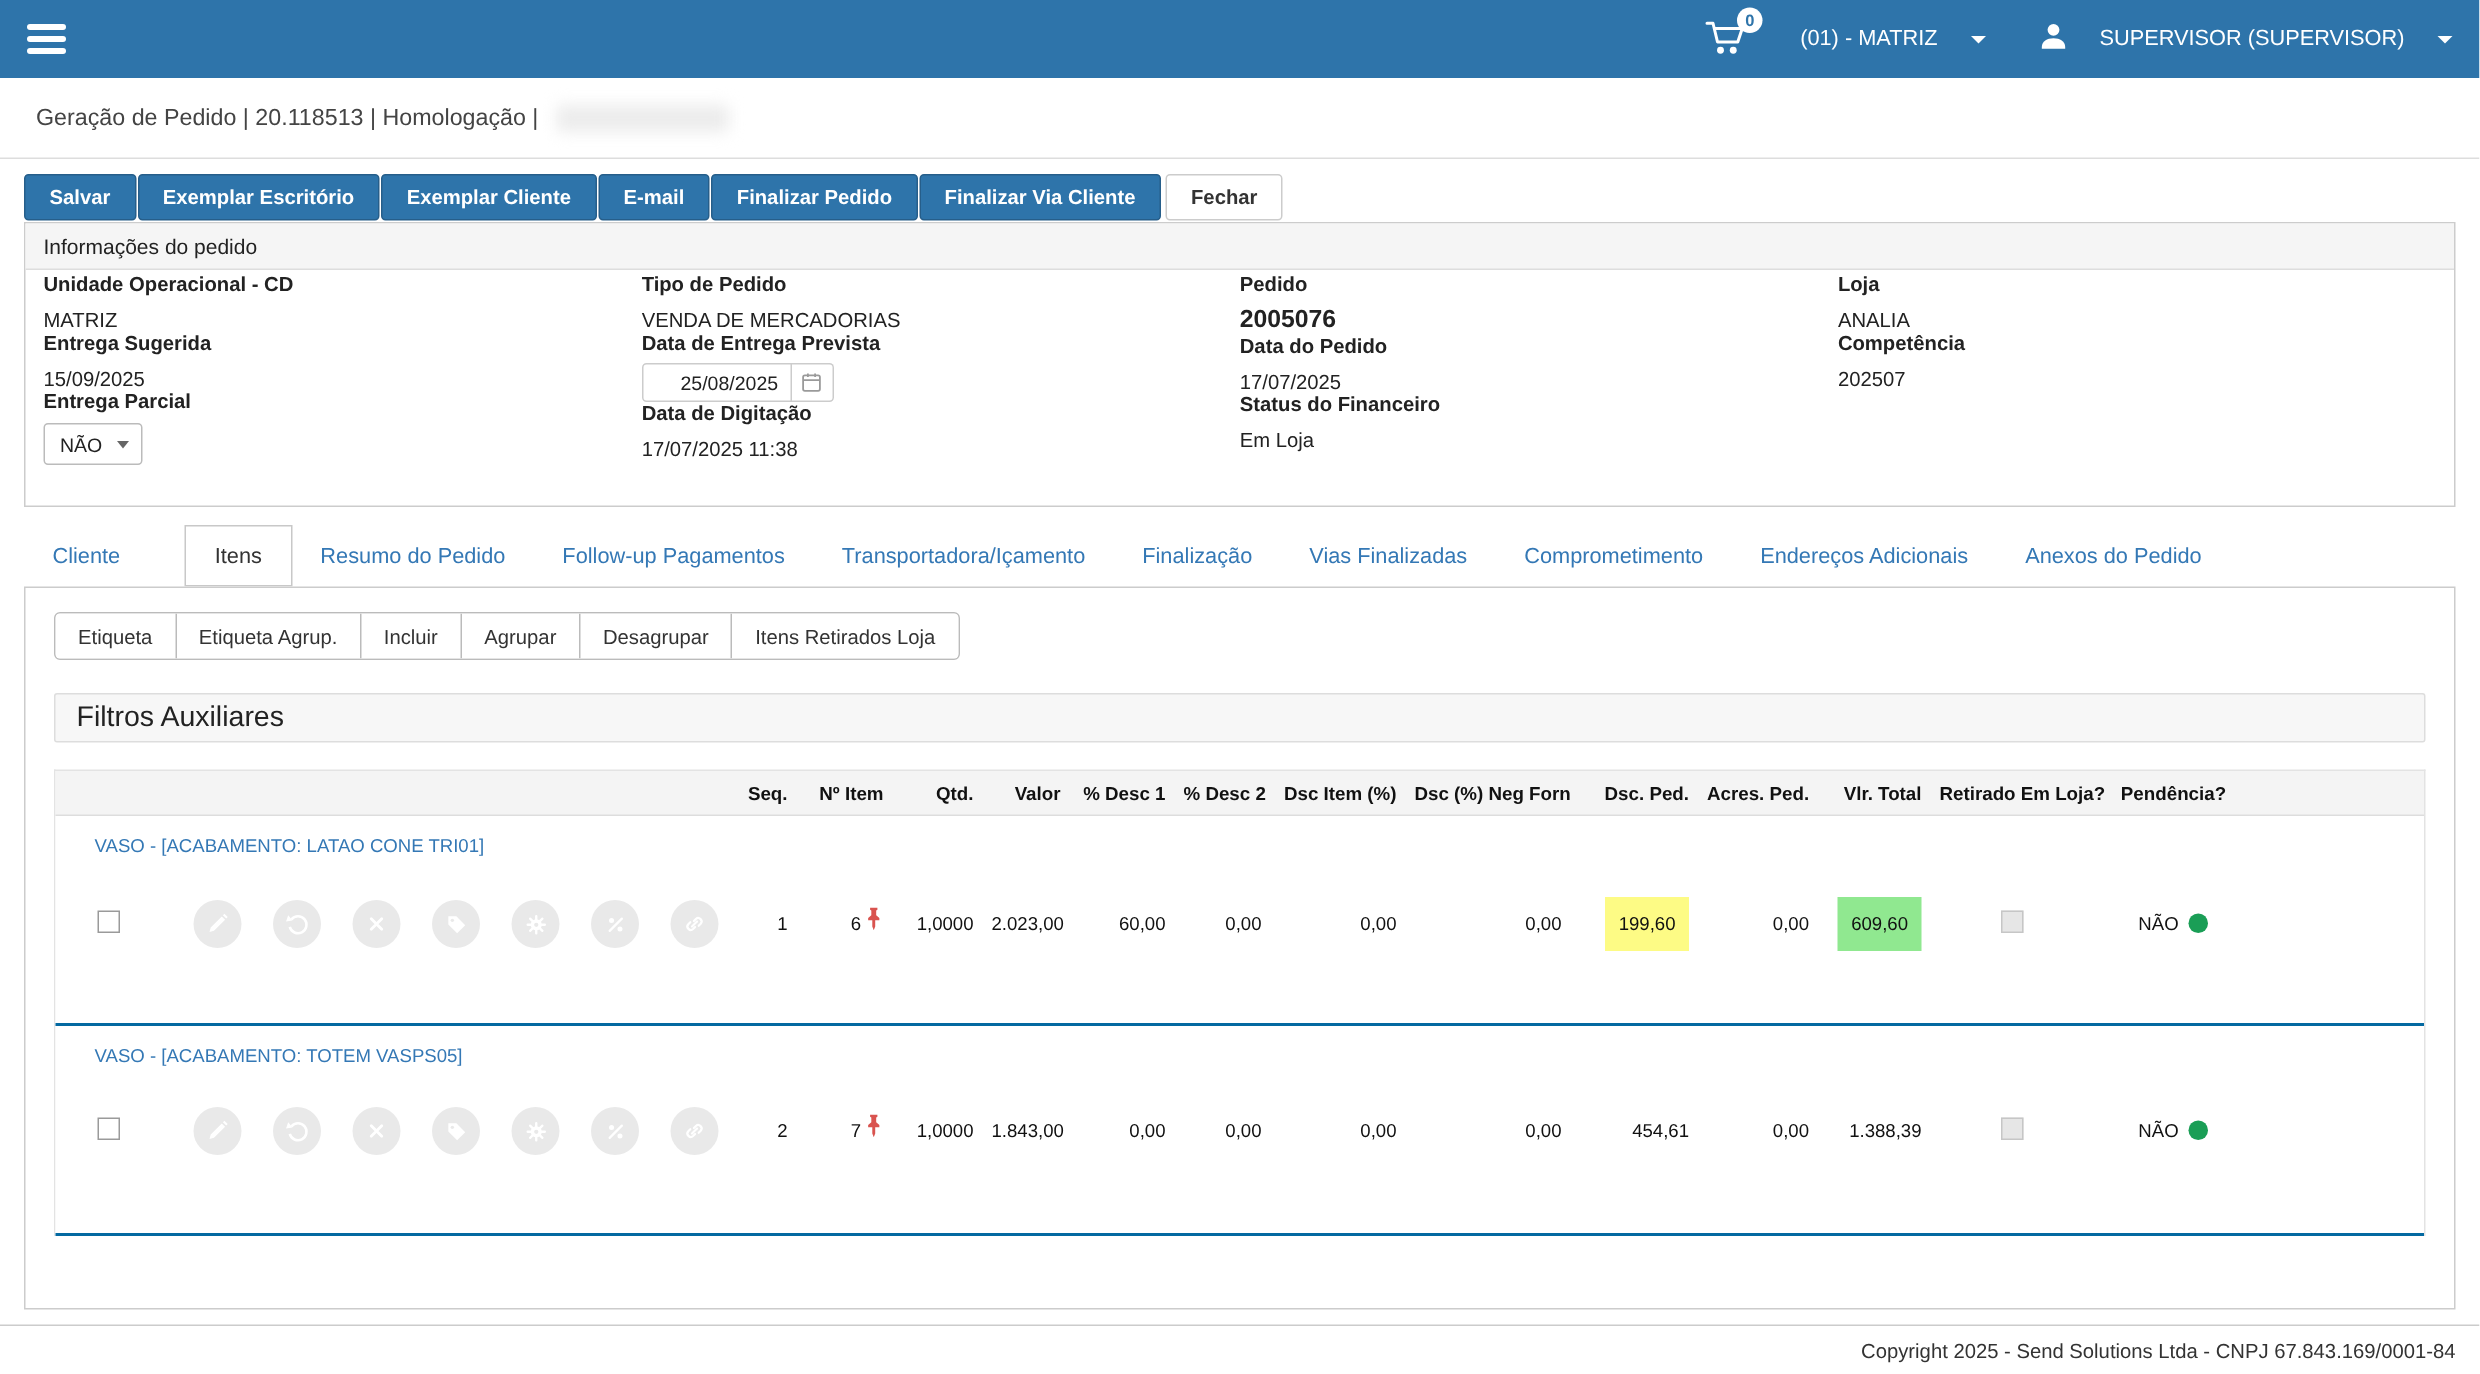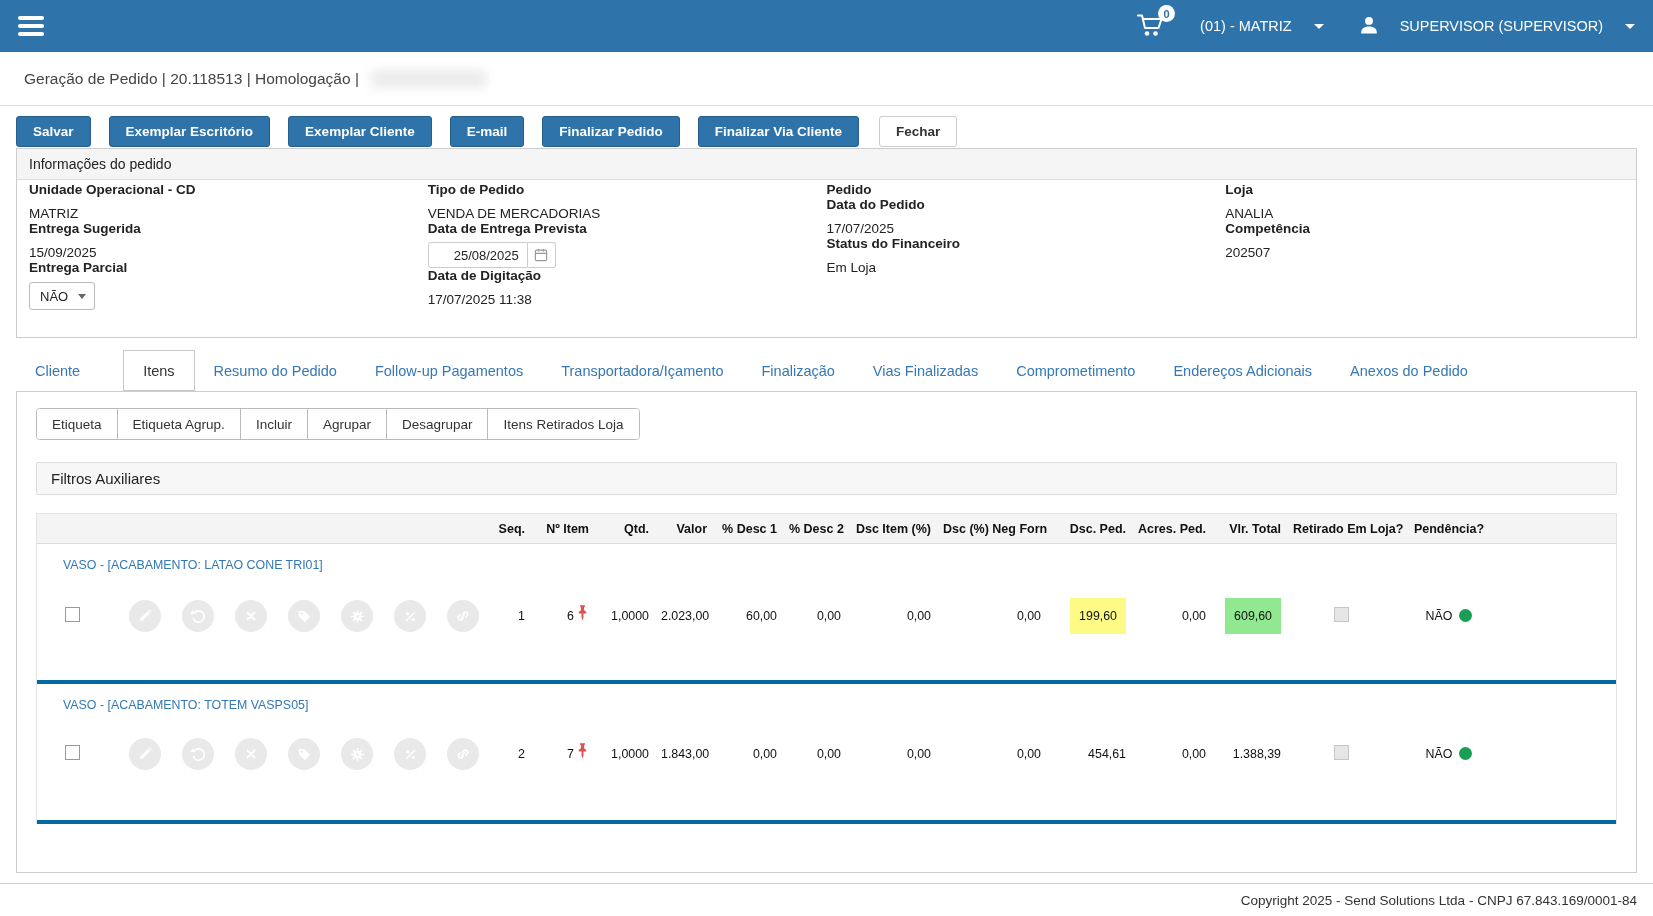--- a/index.html
+++ b/index.html
@@ -14,21 +14,21 @@
   .hamburger div{height:4px;background:#fff;border-radius:2px;margin:4px 0;width:26px;}
   .topbar-right{display:flex;align-items:center;gap:34px;color:#fff;font-size:14.5px;}
   .cart-wrap{position:relative;width:30px;height:28px;cursor:pointer;}
   .cart-badge{position:absolute;top:-7px;right:-9px;width:17px;height:17px;background:#fff;color:#2e74aa;border-radius:50%;font-size:11px;font-weight:bold;display:flex;align-items:center;justify-content:center;}
   .tb-item{display:flex;align-items:center;gap:20px;cursor:pointer;white-space:nowrap;}
   .caret{width:0;height:0;border-left:5px solid transparent;border-right:5px solid transparent;border-top:5px solid #fff;margin-left:2px;}
   
   .breadcrumb{height:53px;flex:0 0 53px;border-bottom:1px solid #ddd;display:flex;align-items:center;padding:0 24px;font-size:15.5px;color:#444;gap:12px;}
   .redacted{width:115px;height:18px;background:#ececec;filter:blur(5px);border-radius:3px;}
   
-  .toolbar{flex:0 0 42px;display:flex;gap:18px;padding:10px 16px 0;box-sizing:border-box;}
+  .toolbar{flex:0 0 42px;display:flex;gap:1px;padding:10px 16px 0;box-sizing:border-box;}
   .btn{height:31px;padding:0 16px;border-radius:3px;font-size:13.5px;font-weight:bold;cursor:pointer;font-family:inherit;}
   .btn-blue{background:#2e74aa;border:1px solid #265e8a;color:#fff;}
   .btn-white{background:#fff;border:1px solid #ccc;color:#333;margin-left:2px;}
   
   .info-panel{flex:0 0 190px;margin:0 16px;border:1px solid #ccc;box-sizing:border-box;background:#fff;}
   .info-head{height:30px;background:#f5f5f5;border-bottom:1px solid #ddd;display:flex;align-items:center;padding:0 12px;font-size:14px;color:#222;}
   .info-body{display:grid;grid-template-columns:repeat(4,1fr);padding:2px 12px 8px;}
   .f-label{font-size:13.5px;font-weight:bold;}
   .f-value{font-size:13.5px;margin-top:9px;}
   .f-value.big{font-size:16.5px;font-weight:bold;margin-top:7px;}
@@ -39,21 +39,21 @@
   .sel-caret{width:0;height:0;border-left:4px solid transparent;border-right:4px solid transparent;border-top:5px solid #666;}
   
   .tabs{flex:0 0 41px;display:flex;margin:12px 16px 0;align-items:stretch;}
   .tab{padding:0 19px;display:flex;align-items:center;color:#3478b5;font-size:14.5px;cursor:pointer;white-space:nowrap;}
   .tab.active{border:1px solid #c8c8c8;background:#fff;color:#333;margin-left:24px;}
   
   .items-panel{flex:0 0 482px;margin:0 16px;border:1px solid #ccc;box-sizing:border-box;padding:16px 19px 0;overflow:hidden;background:#fff;}
   .btn-group{display:inline-flex;border:1px solid #bbb;border-radius:4px;overflow:hidden;background:#fff;}
   .btn-group button{background:#fff;border:none;border-left:1px solid #bbb;height:30px;padding:0 15px;font-size:13.5px;color:#333;cursor:pointer;font-family:inherit;}
   .btn-group button:first-child{border-left:none;}
-  .filters-bar{margin-top:22px;border:1px solid #ddd;background:#f7f7f7;height:31px;display:flex;align-items:center;padding:0 14px;font-size:15px;color:#222;border-radius:2px;cursor:pointer;}
+  .filters-bar{margin-top:22px;border:1px solid #ddd;background:#f7f7f7;height:31px;display:flex;align-items:center;padding:0 14px;font-size:19px;color:#222;border-radius:2px;cursor:pointer;}
   
   .tbl{margin-top:18px;border:1px solid #e3e3e3;border-bottom:none;}
   .thead{display:flex;background:#f4f4f4;border-bottom:1px solid #ddd;height:29px;align-items:center;font-weight:bold;font-size:12.5px;color:#111;}
   .cell{box-sizing:border-box;padding:0 6px;white-space:nowrap;flex:0 0 auto;}
   .num{text-align:right;}
   .ctr{text-align:center;}
   .c-check{width:46px;}
   .c-actions{width:388px;}
   .c-seq{width:60px;}
   .c-item{width:64px;}
@@ -61,21 +61,21 @@
   .c-valor{width:58px;}
   .c-d1{width:70px;}
   .c-d2{width:64px;}
   .c-di{width:90px;}
   .c-nf{width:110px;}
   .c-dp{width:85px;}
   .c-ap{width:80px;}
   .c-vt{width:75px;}
   .c-ret{width:108px;}
   .c-pen{width:108px;}
-  .row{border-bottom:4px solid #0369a1;height:140px;box-sizing:border-box;padding-top:11px;background:#fff;}
+  .row{border-bottom:2px solid #0369a1;height:140px;box-sizing:border-box;padding-top:11px;background:#fff;}
   .row.partial{border-bottom:none;height:60px;}
   .item-link{color:#3478b5;font-size:12.4px;margin-left:26px;text-decoration:none;display:inline-block;}
   .controls-line{display:flex;align-items:center;margin-top:25px;font-size:12.4px;color:#111;}
   .cb{width:15px;height:15px;border:1px solid #9a9a9a;background:#fff;display:inline-block;box-sizing:border-box;cursor:pointer;}
   .cb.disabled{background:#e6e6e6;border-color:#c6c6c6;}
   .row-check{margin-left:22px;}
   .icon-strip{display:flex;gap:21px;padding-left:40px;align-items:center;}
   .icon-circle{width:32px;height:32px;border-radius:50%;background:#e9e9e9;display:flex;align-items:center;justify-content:center;cursor:pointer;flex:0 0 auto;}
   .item-no{display:flex;justify-content:flex-end;align-items:center;gap:2px;}
   .pin{margin-bottom:4px;}
@@ -164,20 +164,21 @@
             <rect x="3" y="4" width="14" height="13" rx="1.5" stroke-width="1.5"></rect>
             <path d="M3 8h14M7 2.5v3M13 2.5v3" stroke-width="1.5"></path>
           </svg>
         </span>
       </div>
       <div class="f-label">Data de Digitação</div>
       <div class="f-value">17/07/2025 11:38</div>
     </div>
     <div>
       <div class="f-label">Pedido</div>
+      <div class="f-value big">2005076</div>
       <div class="f-label">Data do Pedido</div>
       <div class="f-value">17/07/2025</div>
       <div class="f-label">Status do Financeiro</div>
       <div class="f-value">Em Loja</div>
     </div>
     <div>
       <div class="f-label">Loja</div>
       <div class="f-value">ANALIA</div>
       <div class="f-label">Competência</div>
       <div class="f-value">202507</div>

